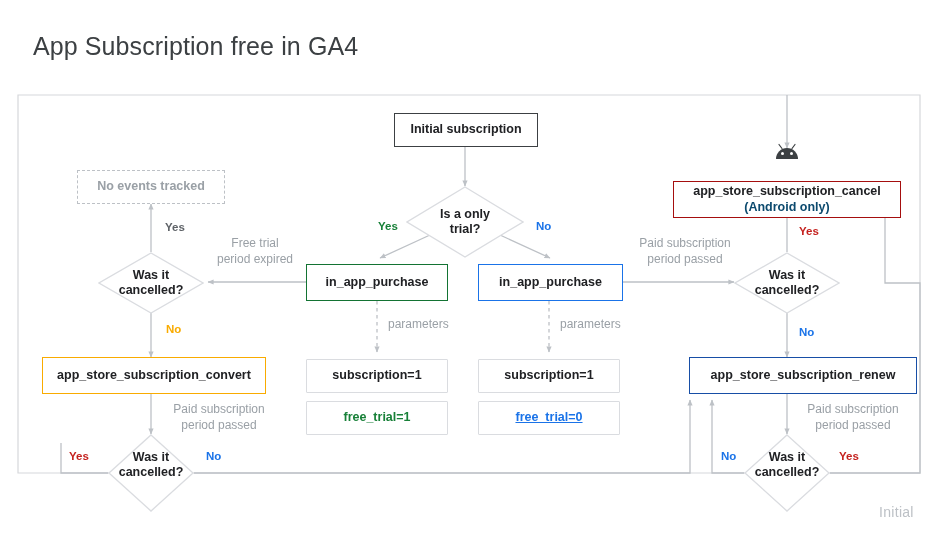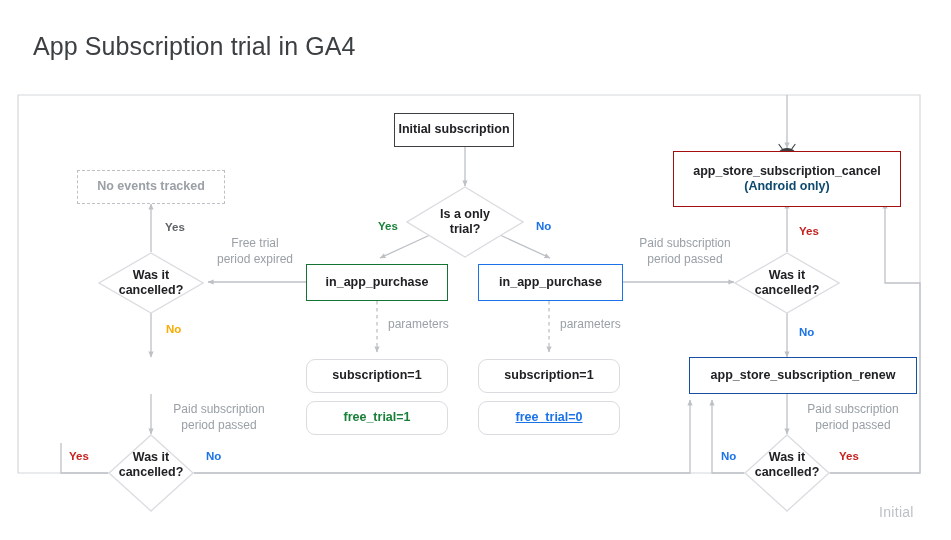--- a/index.html
+++ b/index.html
@@ -23,21 +23,21 @@
         font-size:12.5px;font-weight:bold;color:#202124;text-align:center;
         line-height:1.22;}
 
   .b-dark   {border:1.6px solid #3c4043;}
   .b-green  {border:1.6px solid #137333;}
   .b-blue   {border:1.6px solid #1a73e8;}
   .b-navy   {border:1.6px solid #174ea6;}
   .b-red    {border:1.6px solid #a50e0e;}
   .b-amber  {border:1.6px solid #f9ab00;}
   .b-dash   {border:1.5px dashed #bdc1c6;color:#9aa0a6;font-weight:bold;}
-  .pill     {border:1.4px solid #dadce0;border-radius:9px;}
+  .pill     {border:1.4px solid #dadce0;border-radius:1px;}
 
   .sub-red{color:#0c4a6e;font-weight:bold;font-size:12.5px;}
   .t-green{color:#188038;}
   .t-blue {color:#1a73e8;text-decoration:underline;}
 
   
   .diamond{position:absolute;}
   .diamond .dtxt{position:absolute;left:0;top:0;width:100%;height:100%;
                  display:flex;align-items:center;justify-content:center;
                  font-size:12.5px;font-weight:bold;color:#202124;
@@ -56,21 +56,21 @@
   
   .android{position:absolute;}
 
   .watermark{position:absolute;font-size:14px;color:#bdc1c6;letter-spacing:.3px;}
 </style>
 </head>
 <body>
 
 <div id="canvas">
 
-  <div class="title">App Subscription trial in GA4</div>
+  <div class="title">App Subscription free in GA4</div>
 
   <svg class="wires" viewBox="0 0 951 540">
     <defs>
       <marker id="ah" markerWidth="7" markerHeight="7" refX="5.6" refY="3" orient="auto" markerUnits="userSpaceOnUse">
         <path d="M0,0.4 L6,3 L0,5.6 z" fill="#bdc1c6"></path>
       </marker>
       <marker id="ah-up" markerWidth="7" markerHeight="7" refX="5.6" refY="3" orient="auto" markerUnits="userSpaceOnUse">
         <path d="M0,0.4 L6,3 L0,5.6 z" fill="#bdc1c6"></path>
       </marker>
     </defs>
@@ -113,21 +113,21 @@
 
       <line x1="787" y1="95" x2="787" y2="148" marker-end="url(#ah)"></line>
     </g>
 
     <g stroke="#bdc1c6" stroke-width="1.3" fill="none" stroke-dasharray="3.5,3.5">
       <line x1="377" y1="301" x2="377" y2="352" marker-end="url(#ah)"></line>
       <line x1="549" y1="301" x2="549" y2="352" marker-end="url(#ah)"></line>
     </g>
   </svg>
 
-  <div class="node b-dark" style="left:394px;top:113px;width:120px;height:34px;">
+  <div class="node b-dark" style="left:394px;top:113px;width:144px;height:34px;">
     <span>Initial subscription</span>
   </div>
 
   <div class="diamond" style="left:406px;top:186px;width:118px;height:72px;">
     <svg width="118" height="72" style="position:absolute;left:0;top:0;">
       <polygon points="59,1 117,36 59,71 1,36" fill="#fff" stroke="#dadce0" stroke-width="1.3"></polygon>
     </svg>
     <div class="dtxt">
       <div>
         <div>Is a only</div>
@@ -145,20 +145,23 @@
       <polygon points="53,1 105,31 53,61 1,31" fill="#fff" stroke="#dadce0" stroke-width="1.3"></polygon>
     </svg>
     <div class="dtxt">
       <div>
         <div>Was it</div>
         <div>cancelled?</div>
       </div>
     </div>
   </div>
 
+  <div class="node b-amber" style="left:42px;top:357px;width:224px;height:37px;">
+    <span>app_store_subscription_convert</span>
+  </div>
 
   <div class="diamond" style="left:108px;top:434px;width:86px;height:78px;">
     <svg width="86" height="78" style="position:absolute;left:0;top:0;">
       <polygon points="43,1 85,39 43,77 1,39" fill="#fff" stroke="#dadce0" stroke-width="1.3"></polygon>
     </svg>
     <div class="dtxt" style="align-items:flex-start;padding-top:16px;">
       <div>
         <div>Was it</div>
         <div>cancelled?</div>
       </div>
@@ -190,21 +193,21 @@
   <div class="android" style="left:772px;top:143px;width:30px;height:18px;">
     <svg width="30" height="18" viewBox="0 0 30 18">
       <line x1="7" y1="1.5" x2="10" y2="5.5" stroke="#3c4043" stroke-width="1.2" stroke-linecap="round"></line>
       <line x1="23" y1="1.5" x2="20" y2="5.5" stroke="#3c4043" stroke-width="1.2" stroke-linecap="round"></line>
       <path d="M4,16 a11,11 0 0 1 22,0 z" fill="#3c4043"></path>
       <circle cx="10.5" cy="10.5" r="1.5" fill="#ffffff"></circle>
       <circle cx="19.5" cy="10.5" r="1.5" fill="#ffffff"></circle>
     </svg>
   </div>
 
-  <div class="node b-red" style="left:673px;top:151px;width:228px;height:56px;">
+  <div class="node b-red" style="left:673px;top:181px;width:228px;height:37px;">
     <span>app_store_subscription_cancel</span>
     <span class="sub-red">(Android only)</span>
   </div>
 
   <div class="diamond" style="left:734px;top:252px;width:106px;height:62px;">
     <svg width="106" height="62" style="position:absolute;left:0;top:0;">
       <polygon points="53,1 105,31 53,61 1,31" fill="#fff" stroke="#dadce0" stroke-width="1.3"></polygon>
     </svg>
     <div class="dtxt">
       <div>

